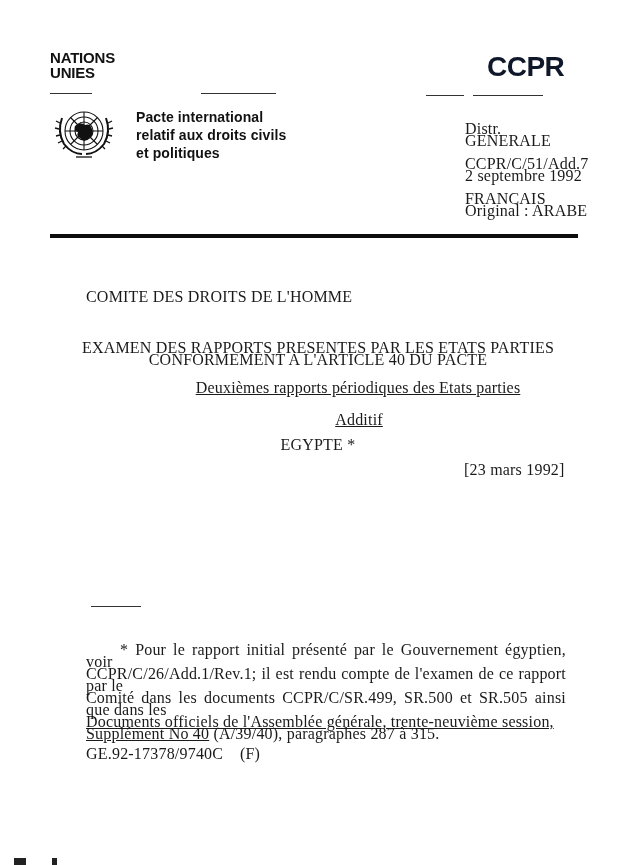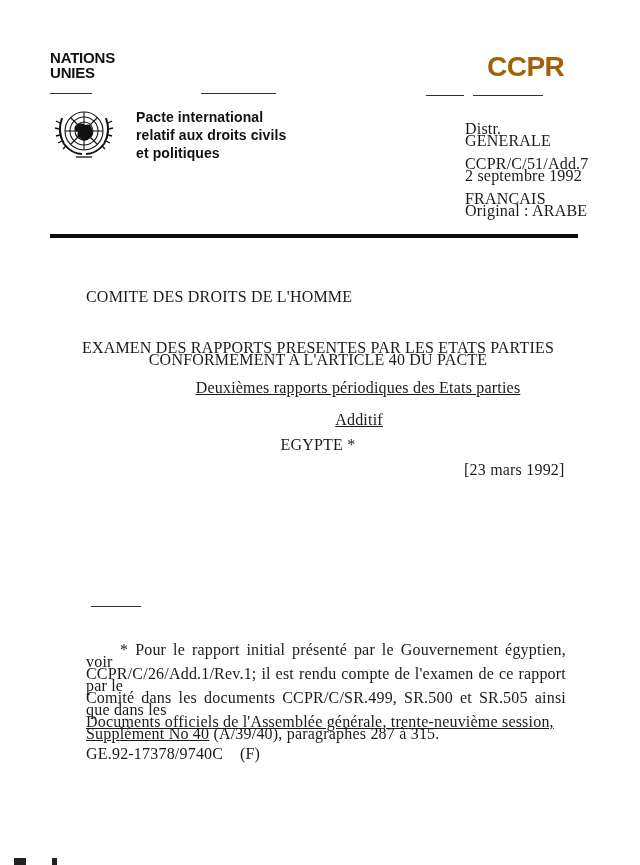--- a/index.html
+++ b/index.html
@@ -30,21 +30,21 @@
       left: 50px; top: 50px;
       font-size: 15px;
       line-height: 15px;
       letter-spacing: -0.2px;
     }
     .ccpr-logo {
       left: 487px; top: 52px;
       font-size: 28px;
       line-height: 30px;
       letter-spacing: -0.5px;
-      color: #a16207;
+      color: #0f172a;
     }
     .thin-rule {
       height: 1px;
       background: #333;
     }
     .emblem {
       left: 54px; top: 104px;
       width: 60px; height: 60px;
     }
     .pact-title {

